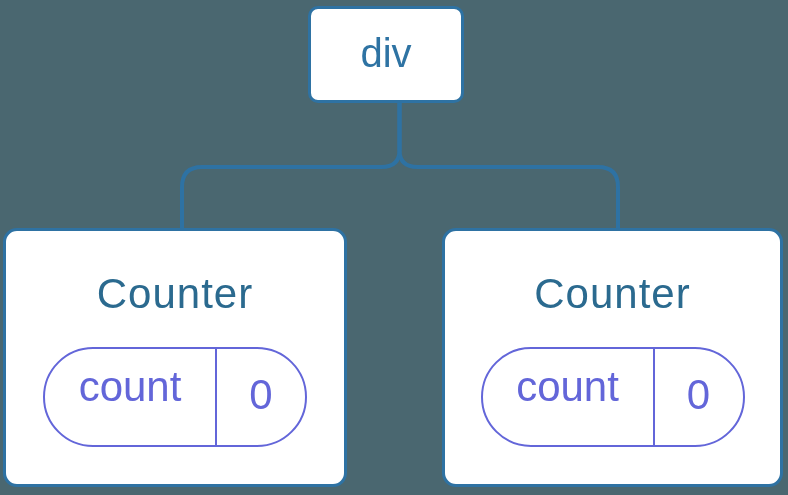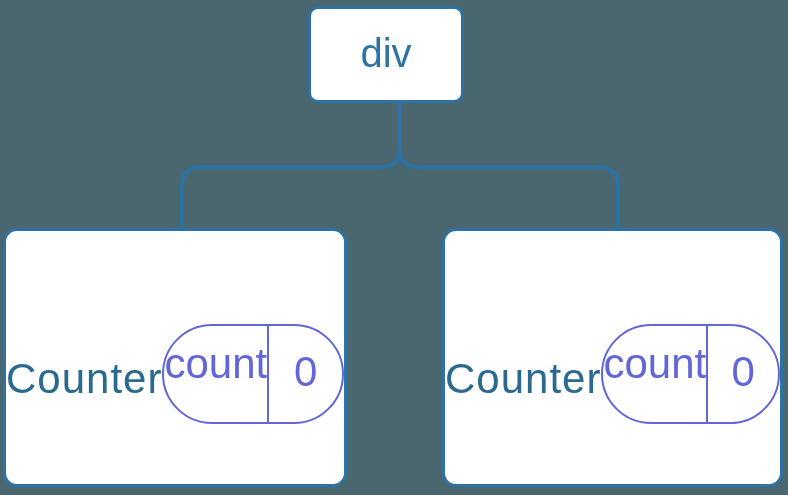--- a/index.html
+++ b/index.html
@@ -50,21 +50,21 @@
   }
   .card {
     position: absolute;
     top: 228px;
     height: 259px;
     box-sizing: border-box;
     background: var(--color-card-bg, #FFFFFF);
     border: 3px solid var(--color-node-border, #2E72A3);
     border-radius: 14px;
     display: flex;
-    flex-direction: row;
+    flex-direction: column;
     align-items: center;
   }
   .card-left  { left: 3px;   width: 344px; }
   .card-right { left: 442px; width: 341px; }
   .card-title {
     margin-top: 42px;
     font-size: 42px;
     font-weight: 500;
     letter-spacing: 1px;
     line-height: 1;

